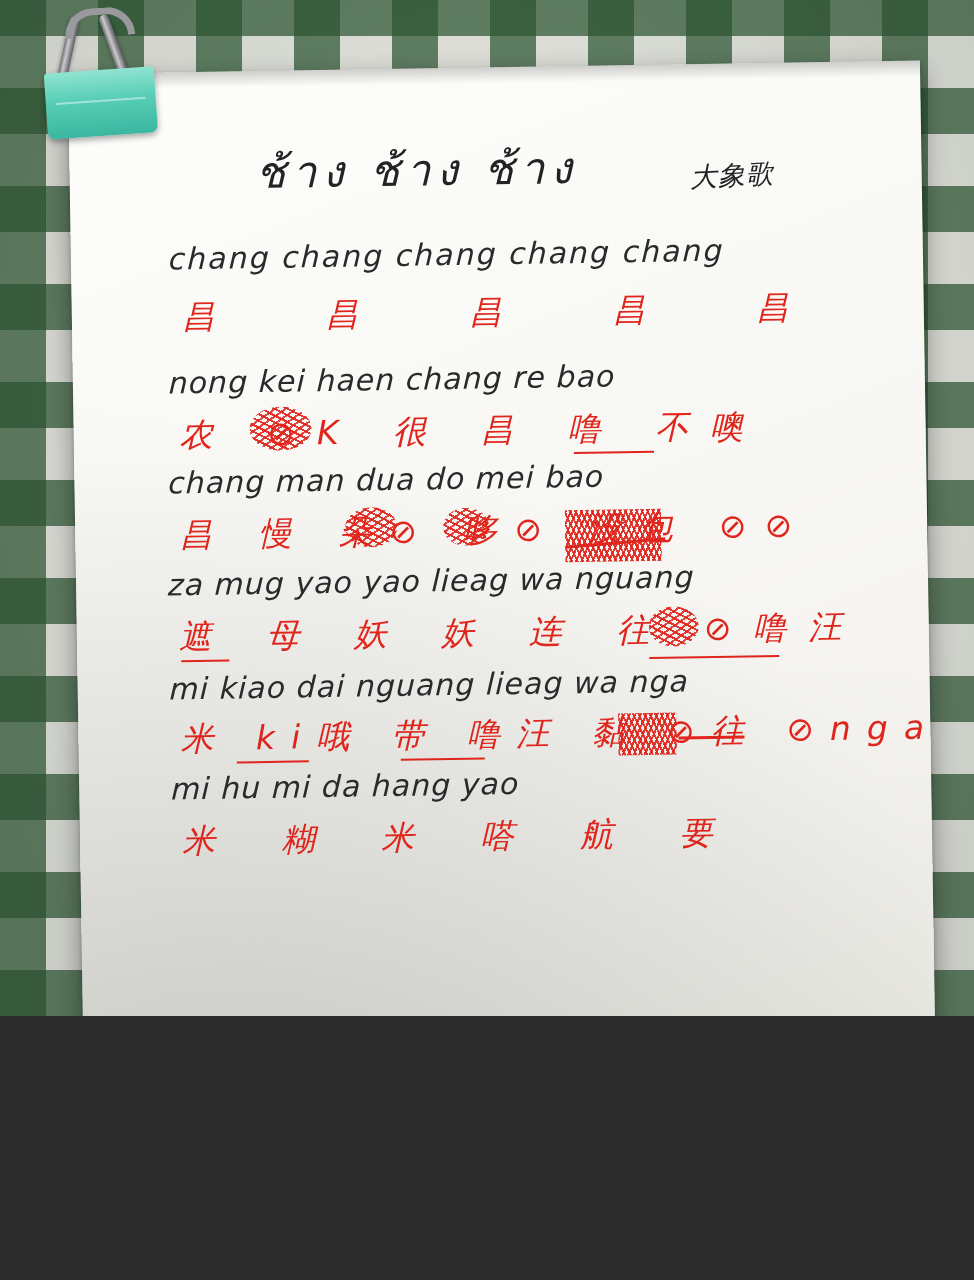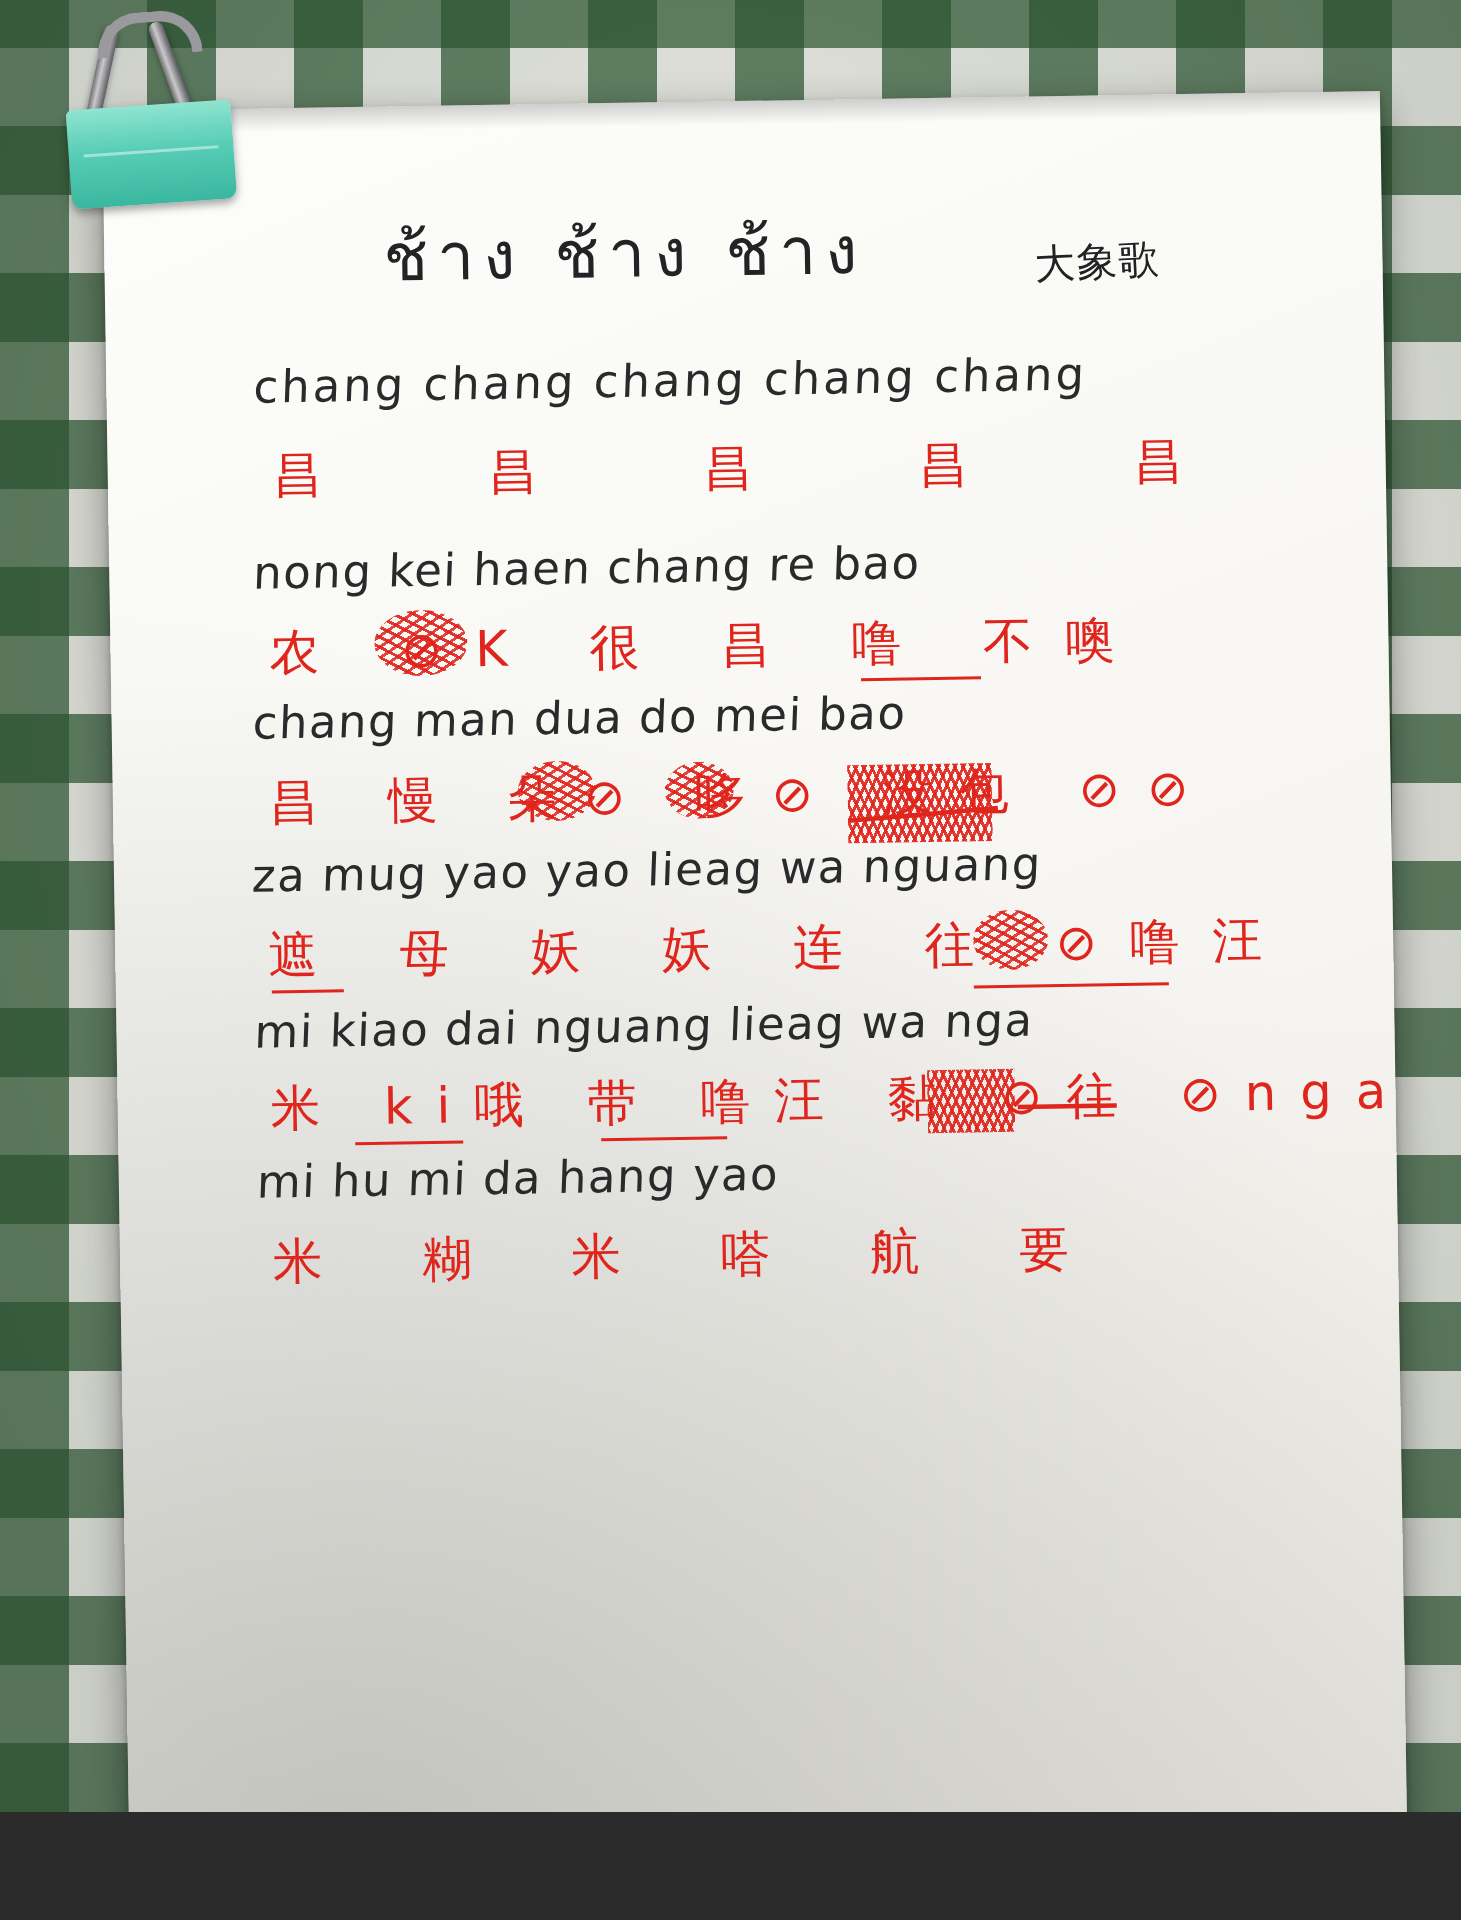--- a/index.html
+++ b/index.html
@@ -3,23 +3,24 @@
 <meta charset="utf-8">
 <style>
   html, body {
     margin: 0;
     padding: 0;
     background: #2b2b2b;
   }
   #scene {
     position: relative;
     width: 974px;
-    height: 1208px;
+    height: 1016px;
     overflow: hidden;
     font-family: "DejaVu Sans", sans-serif;
+    font-style: italic;
   }
 
   
   .backdrop {
     position: absolute;
     inset: 0;
     background-color: #e8eae3;
     background-image:
       repeating-linear-gradient(
         90deg,

